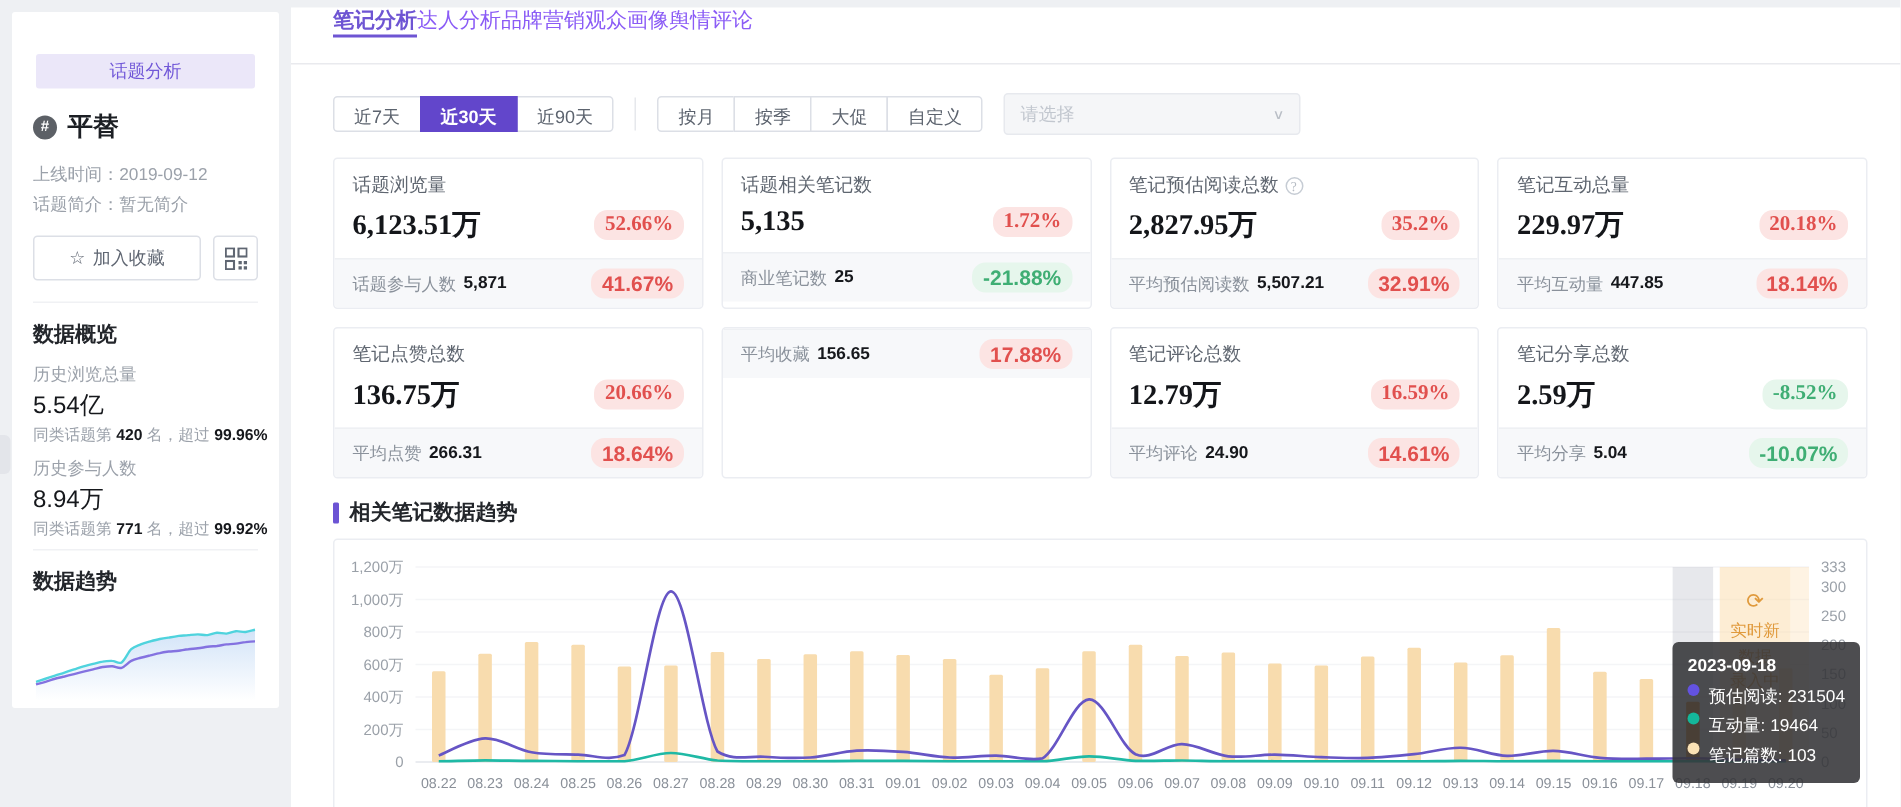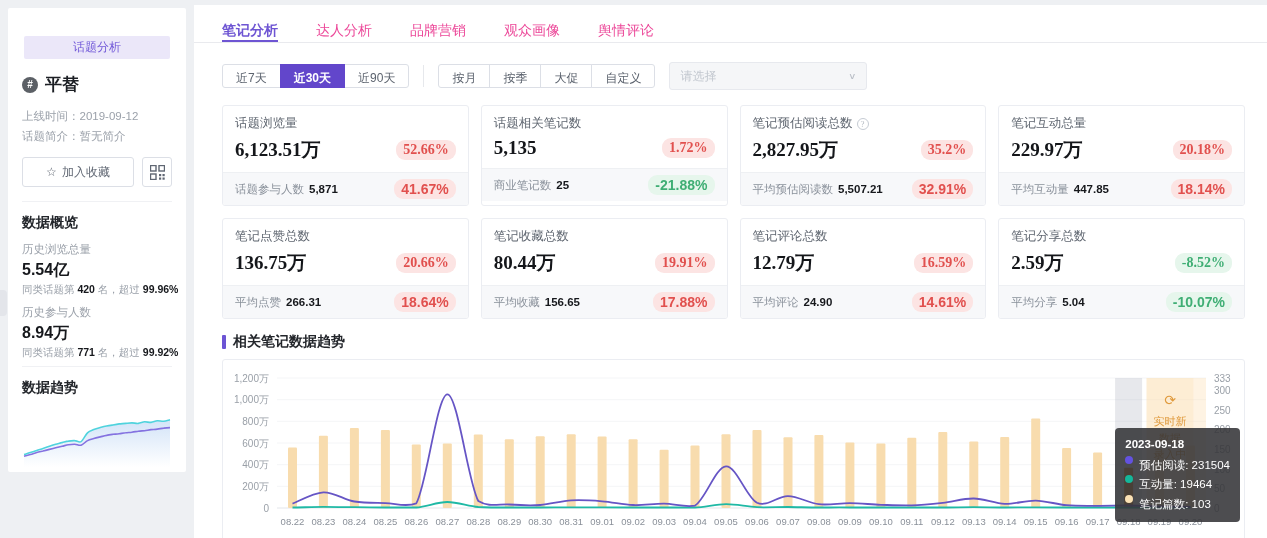--- a/index.html
+++ b/index.html
@@ -11,31 +11,31 @@
   .side-pill { background:#ebe7f9; color:#7158d8; font-size:12px; text-align:center; padding:3px 0; border-radius:2px; margin:0 2px 14px; }
   .topic-row { display:flex; align-items:center; gap:7px; font-size:17px; font-weight:bold; color:#1c1f24; margin-bottom:13px; }
   .hash-badge { width:16px; height:16px; border-radius:50%; background:#5c6066; color:#fff; font-size:10px; font-weight:bold; display:flex; align-items:center; justify-content:center; flex:0 0 16px; }
   .meta-line { font-size:11.5px; color:#9ba1aa; margin:5px 0; white-space:nowrap; }
   .btn-row { display:flex; gap:8px; margin:13px 0 14px; }
   .fav-btn { flex:1; border:1px solid #dcdfe6; border-radius:3px; height:30px; font-size:12px; color:#5f6672; display:flex; align-items:center; justify-content:center; gap:5px; background:#fff; cursor:pointer; }
   .qr-btn { width:30px; height:30px; border:1px solid #dcdfe6; border-radius:3px; display:flex; align-items:center; justify-content:center; background:#fff; cursor:pointer; }
   .side-hr { border:none; border-top:1px solid #f0f1f4; margin:2px 0; }
   .section-h { font-size:14px; font-weight:bold; color:#23262b; margin:12px 0 10px; }
   .m-label { font-size:11.5px; color:#9ba1aa; margin-top:8px; }
-  .m-value { font-size:16px; font-weight:bold; color:#16181c; margin:3px 0 2px; }
+  .m-value { font-size:16px; font-weight:normal; color:#16181c; margin:3px 0 2px; }
   .m-rank  { font-size:10.5px; color:#9ba1aa; margin-bottom:6px; white-space:nowrap; }
   .m-rank b { color:#16181c; }
   .mini-chart { margin:4px 0 8px; display:block; }
   .stat-time { font-size:10.5px; color:#c3c8cf; margin:10px 0 9px; white-space:nowrap; }
   .collapse-handle { position:absolute; left:0; top:290px; width:7px; height:26px; background:#e3e5ea; border-radius:0 4px 4px 0; }
 
   
   .main { position:absolute; left:194px; top:5px; right:0; bottom:0; background:#fff; }
-  .tabbar { height:38px; border-bottom:1px solid #e9eaee; display:flex; gap:38px; padding:0 28px; align-items:flex-end; }
-  .tab { font-size:14px; color:#ec4899; display:flex; align-items:center; border-bottom:2px solid transparent; cursor:pointer; }
+  .tabbar { height:38px; border-bottom:1px solid #e9eaee; display:flex; padding:0 28px; align-items:flex-start; }
+  .tab { font-size:14px; color:#8b5cf6; display:flex; align-items:center; border-bottom:2px solid transparent; cursor:pointer; }
   .tab.active { color:#6e55d3; font-weight:bold; border-bottom-color:#6e55d3; }
 
   .filters { display:flex; align-items:center; gap:14px; padding:19px 28px 15px; }
   .seg { display:flex; }
   .sbtn { border:1px solid #dcdfe6; padding:0 13px; height:24px; line-height:26px; font-size:12px; color:#5c636e; background:#fff; margin-left:-1px; cursor:pointer; white-space:nowrap; }
   .seg .sbtn:first-child { border-radius:3px 0 0 3px; margin-left:0; }
   .seg .sbtn:last-child { border-radius:0 3px 3px 0; }
   .sbtn.active { background:#6246cb; border-color:#6246cb; color:#fff; font-weight:bold; position:relative; z-index:1; }
   .vdiv { width:1px; height:22px; background:#e6e8ec; }
   .select { width:198px; height:28px; background:#f5f6f8; border:1px solid #e7e9ee; border-radius:3px; display:flex; align-items:center; justify-content:space-between; padding:0 10px; font-size:12px; color:#c2c7cf; cursor:pointer; }
@@ -247,29 +247,20 @@
             <span class="badge red">20.66%</span>
           </div>
         </div>
         <div class="card-footer">
           <span>平均点赞</span>
           <span class="f-value">266.31</span>
           <span class="badge red">18.64%</span>
         </div>
       </div>
       <div class="card">
-        <div class="card-body">
-          <div class="card-title-row">
-            <span>笔记收藏总数</span>
-          </div>
-          <div class="value-row">
-            <span class="card-value">80.44万</span>
-            <span class="badge red">19.91%</span>
-          </div>
-        </div>
         <div class="card-footer">
           <span>平均收藏</span>
           <span class="f-value">156.65</span>
           <span class="badge red">17.88%</span>
         </div>
       </div>
       <div class="card">
         <div class="card-body">
           <div class="card-title-row">
             <span>笔记评论总数</span>

